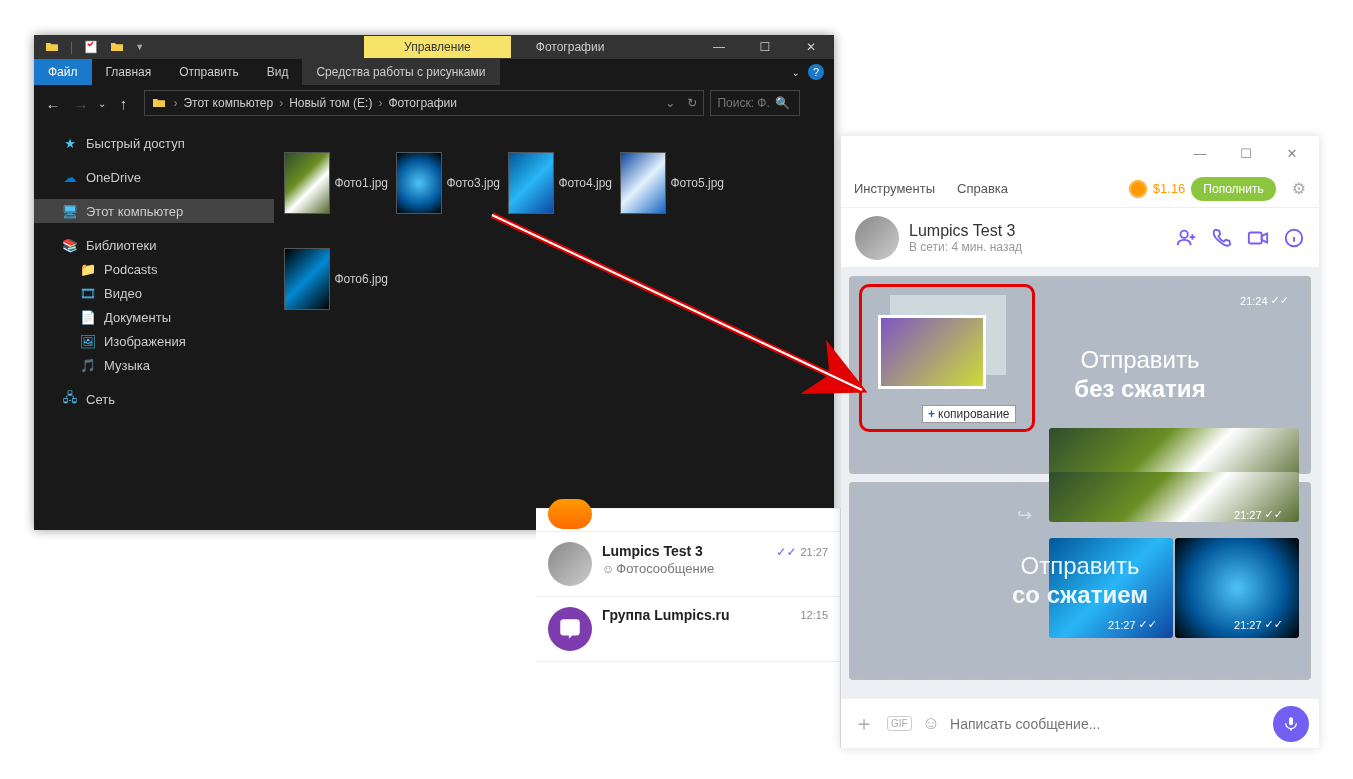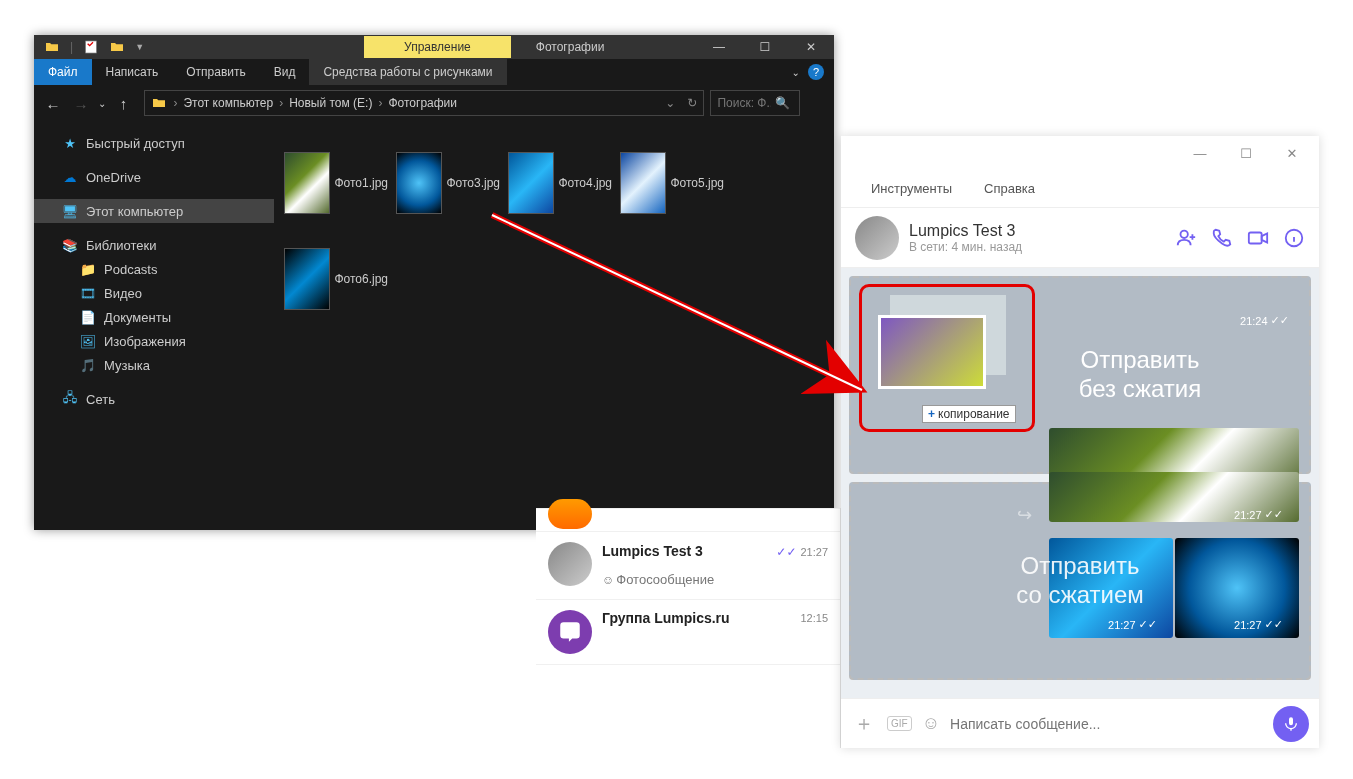--- a/index.html
+++ b/index.html
@@ -52,29 +52,29 @@
 .viber-list{position:absolute;left:536px;top:508px;width:305px;height:240px;background:#fff;border-right:1px solid #e0e0e0}
 .vl-item{display:flex;gap:10px;padding:10px 12px;border-bottom:1px solid #f0f0f0;align-items:flex-start}
 .vl-ava{width:44px;height:44px;border-radius:50%;background:#ccc;flex:none}
 .vl-ava.viber{background:#7d3daf;display:flex;align-items:center;justify-content:center}
 .vl-ava.viber svg{width:26px;height:26px}
 .vl-ava.orange{background:linear-gradient(#ff9a00,#ff6a00)}
 .vl-body{flex:1;min-width:0}
 .vl-row{display:flex;justify-content:space-between;align-items:center}
 .vl-name{font-size:14px;color:#222;font-weight:600}
 .vl-time{font-size:11px;color:#888}
-.vl-msg{font-size:13px;color:#777;line-height:1.3;margin-top:12px}
+.vl-msg{font-size:13px;color:#777;line-height:1.3;margin-top:1px}
 .vl-ticks{color:#7360f2;font-size:12px;margin-right:4px}
 .vl-emoji{font-size:12px;margin-right:2px}
 
 
 .viber-chat{position:absolute;left:841px;top:136px;width:478px;height:612px;background:#fff;display:flex;flex-direction:column;box-shadow:0 0 10px rgba(0,0,0,.15)}
 .vc-title{height:34px;display:flex;align-items:center;justify-content:flex-end;padding:0 4px}
 .vc-tbtn{width:46px;height:30px;display:flex;align-items:center;justify-content:center;color:#888;font-size:13px}
-.vc-menu{height:38px;display:flex;align-items:center;padding:0 30px;gap:32px;border-bottom:1px solid #eee}
+.vc-menu{height:38px;display:flex;align-items:center;padding:0 13px;gap:22px;border-bottom:1px solid #eee}
 .vc-mtab{font-size:13px;color:#555}
 .vc-bal{margin-left:auto;display:flex;align-items:center;gap:6px}
 .vc-coin{width:18px;height:18px;border-radius:50%;background:#ff9a00;box-shadow:inset 0 0 0 2px #ffb64d}
 .vc-amount{color:#ff9a00;font-size:13px}
 .vc-topup{background:#8cc63f;color:#fff;border:none;padding:5px 12px;border-radius:14px;font-size:12px}
 .vc-gear{color:#aaa;font-size:16px;margin-left:10px}
 .vc-header{height:60px;display:flex;align-items:center;padding:0 14px;gap:10px;border-bottom:1px solid #eee}
 .vc-hava{width:44px;height:44px;border-radius:50%;background:linear-gradient(135deg,#888,#ccc)}
 .vc-hinfo{flex:1}
 .vc-hname{font-size:16px;color:#333}
@@ -87,21 +87,21 @@
 .dropzone{position:relative;border:2px dashed #bbb;border-radius:4px;background:rgba(170,180,190,.88);margin-bottom:8px;display:flex;align-items:center;justify-content:center;flex-direction:column}
 .dz1{height:198px}
 .dz2{height:198px}
 .dz-inner{position:absolute;border:3px solid #e30000;border-radius:10px;padding:6px;left:8px;top:6px;width:176px;height:148px;z-index:2}
 .dz-photo-back{position:absolute;width:116px;height:80px;background:#cfd8dc;left:28px;top:8px;transform:rotate(0deg)}
 .dz-photo-front{position:absolute;width:108px;height:74px;background:#fff;left:16px;top:28px;padding:3px}
 .dz-photo-front .ph{width:100%;height:100%;background:linear-gradient(135deg,#7e57c2,#cddc39)}
 .dz-copy{position:absolute;left:60px;top:118px;background:#fff;border:1px solid #999;padding:1px 5px;font-size:12px;color:#333;display:flex;align-items:center;gap:3px}
 .dz-copy .plus{color:#1565c0;font-weight:bold}
 .dz-text{color:#fff;font-size:24px;line-height:1.2;text-align:center;font-weight:300}
-.dz-text .b{font-weight:400}
+.dz-text .b{font-weight:700}
 .dz2 .dz-text{opacity:.9}
 
 .under-msg{position:absolute;right:10px;background:rgba(255,255,255,.15);border-radius:4px;padding:4px 6px;z-index:0}
 .under-time{position:absolute;right:20px;color:#fff;font-size:11px;display:flex;align-items:center;gap:3px;z-index:0}
 .under-img{position:absolute;background:rgba(0,0,0,.2);border-radius:3px;z-index:0}
 
 .vc-input{height:50px;border-top:1px solid #eee;display:flex;align-items:center;padding:0 10px;gap:10px}
 .vc-plus{width:26px;height:26px;color:#aaa;display:flex;align-items:center;justify-content:center;font-size:20px}
 .vc-gif{font-size:10px;color:#aaa;border:1px solid #ccc;border-radius:3px;padding:1px 3px}
 .vc-smile{color:#aaa;font-size:18px}
@@ -141,21 +141,21 @@
     <div class="exp-title-tab">Управление</div>
     <div class="exp-title-txt">Фотографии</div>
     <div class="exp-title-ctl">
       <div class="exp-tctl">—</div>
       <div class="exp-tctl">☐</div>
       <div class="exp-tctl">✕</div>
     </div>
   </div>
   <div class="exp-ribbon">
     <div class="rib-file">Файл</div>
-    <div class="rib-tab">Написать</div>
+    <div class="rib-tab">Главная</div>
     <div class="rib-tab">Отправить</div>
     <div class="rib-tab">Вид</div>
     <div class="rib-pic">Средства работы с рисунками</div>
     <div class="rib-help">
       <span class="rib-chevron">⌄</span>
       <span class="rib-q">?</span>
     </div>
   </div>
   <div class="exp-nav">
     <span class="nav-arr">←</span>
@@ -283,20 +283,26 @@
 
 <div class="viber-chat">
   <div class="vc-title">
     <div class="vc-tbtn">—</div>
     <div class="vc-tbtn">☐</div>
     <div class="vc-tbtn">✕</div>
   </div>
   <div class="vc-menu">
     <span class="vc-mtab">Инструменты</span>
     <span class="vc-mtab">Справка</span>
+    <div class="vc-bal">
+      <span class="vc-coin"></span>
+      <span class="vc-amount">$1.16</span>
+      <button class="vc-topup">Пополнить</button>
+      <span class="vc-gear">⚙</span>
+    </div>
   </div>
   <div class="vc-header">
     <div class="vc-hava"></div>
     <div class="vc-hinfo">
       <div class="vc-hname">Lumpics Test 3</div>
       <div class="vc-hstat">В сети: 4 мин. назад</div>
     </div>
     <div class="vc-hicons">
       <svg class="vc-hic" viewBox="0 0 24 24" fill="none" stroke="#7360f2" stroke-width="2">
           <circle cx="10" cy="8" r="4"></circle>
@@ -311,21 +317,21 @@
         </svg>
       <svg class="vc-hic" viewBox="0 0 24 24" fill="none" stroke="#7360f2" stroke-width="2">
           <circle cx="12" cy="12" r="9"></circle>
           <path d="M12 8v.01M12 11v5"></path>
         </svg>
     </div>
   </div>
   <div class="vc-chat-area">
 
     <div class="dropzone dz1">
-      <div class="under-time" style="top:36px">
+      <div class="under-time" style="top:16px">
           <span>21:24</span>
           <span>✓✓</span>
         </div>
       <div class="under-img th-flower" style="top:150px;right:10px;width:250px;height:60px"></div>
       <div class="dz-inner">
         <div class="dz-photo-back"></div>
         <div class="dz-photo-front">
             <div class="ph"></div>
           </div>
         <div class="dz-copy">

